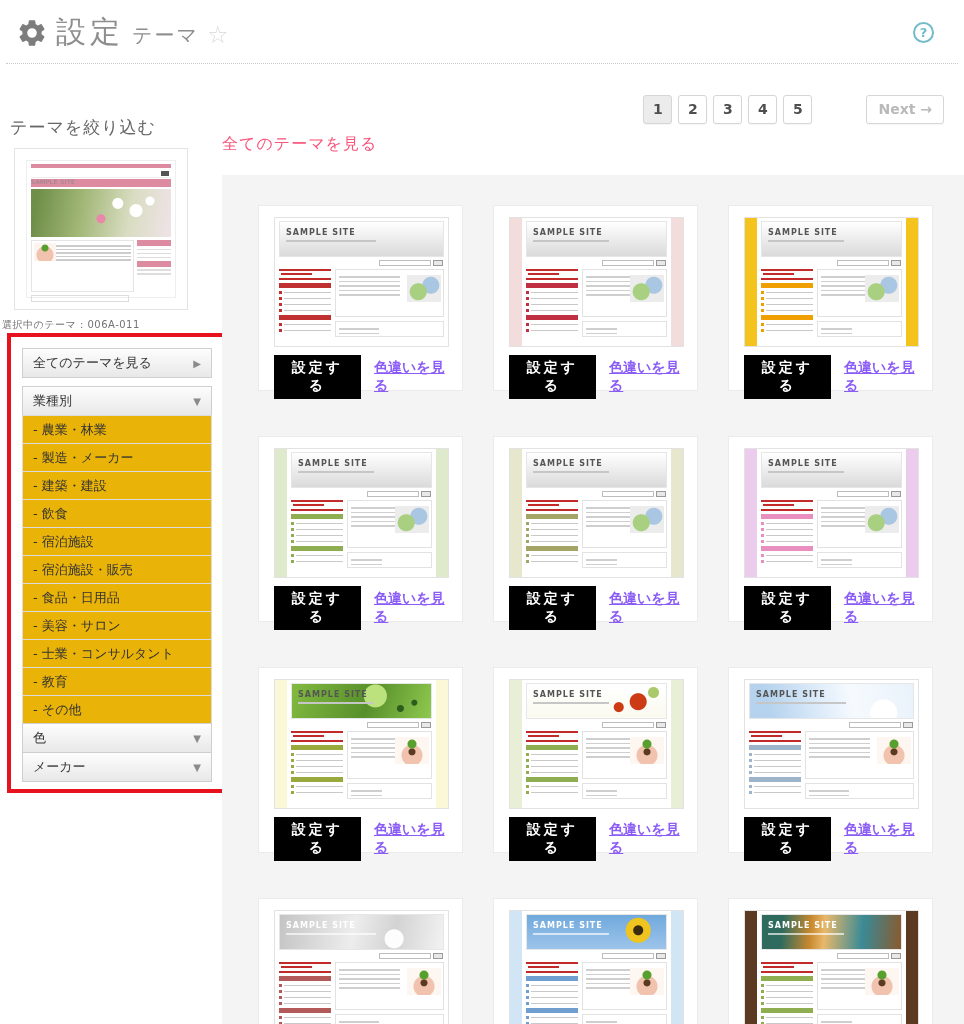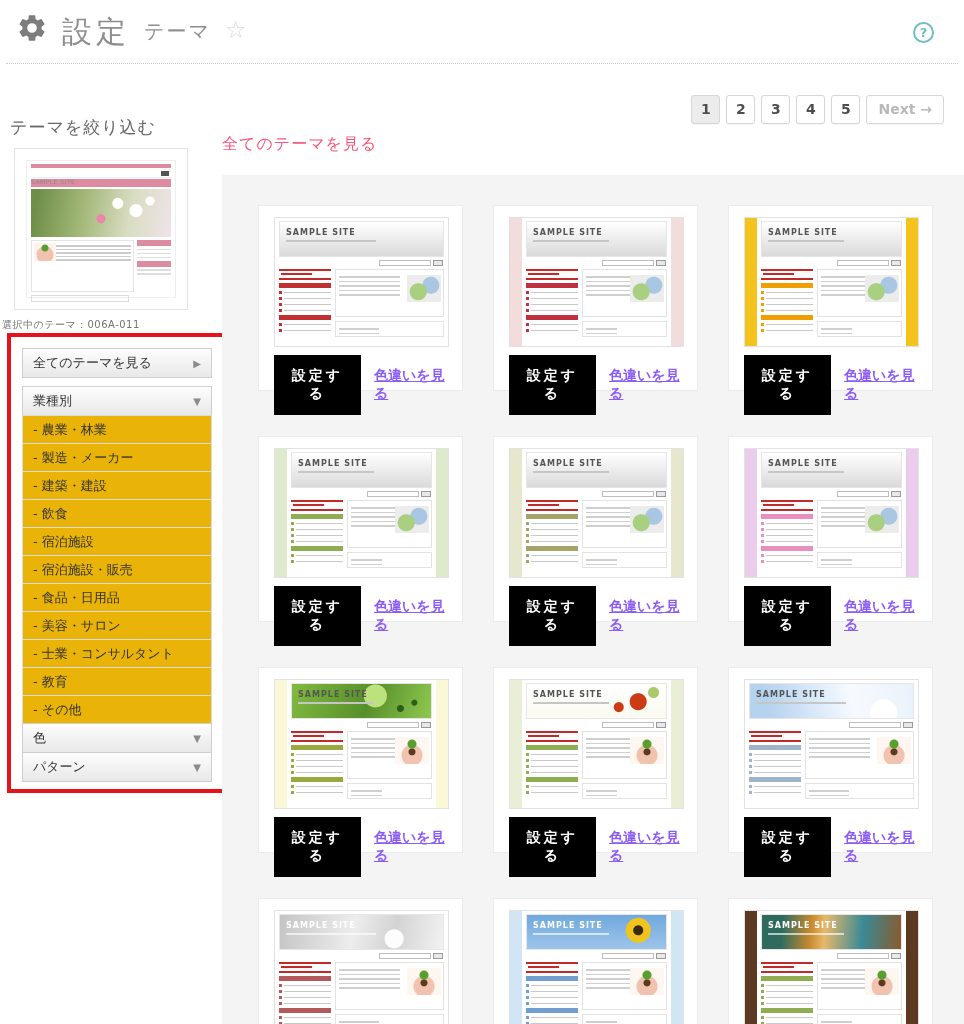--- a/index.html
+++ b/index.html
@@ -1,37 +1,37 @@
 <!DOCTYPE html>
 <html><head>
 <meta charset="utf-8">
 <style>
   * { margin:0; padding:0; box-sizing:border-box; }
   html,body { background:#fff; }
   body { font-family:"DejaVu Sans","Liberation Sans",sans-serif; }
   .page { position:relative; width:964px; height:1024px; background:#fff; overflow:hidden; }
 
   
-  .app-header { position:absolute; top:12px; left:16px; display:flex; align-items:flex-start; gap:14px; }
+  .app-header { position:absolute; top:12px; left:16px; display:flex; align-items:center; gap:8px; }
   .gear-ic { width:32px; height:32px; fill:#7d7d7d; }
   .hdr-title { font-size:30px; color:#8e8e8e; letter-spacing:4px; }
   .hdr-sub { font-size:20px; color:#8e8e8e; letter-spacing:2px; padding-top:6px; }
   .hdr-star { font-size:24px; color:#d9d9d9; padding-top:4px; cursor:pointer; }
   .help-btn { position:absolute; top:22px; right:30px; width:21px; height:21px; border:2px solid #72bcc8;
               border-radius:50%; color:#72bcc8; font-size:13px; font-weight:bold; text-align:center;
               line-height:17px; cursor:pointer; background:#fff; }
   .divider { position:absolute; top:63px; left:6px; right:6px; border-top:1px dotted #c9c9c9; }
 
   
   .pagination { position:absolute; top:95px; right:20px; display:flex; gap:6px; }
   .pg { min-width:29px; height:29px; line-height:27px; text-align:center; background:#fff;
         border:1px solid #d6d6d6; border-radius:3px; font-size:14px; font-weight:bold; color:#4e4e4e;
         cursor:pointer; box-shadow:0 1px 1px rgba(0,0,0,.04); }
   .pg.active { background:#ececec; }
-  .pg.next { padding:0 11px; color:#b9b9b9; }
+  .pg.next { padding:0 11px; color:#b9b9b9;margin-left:48px; }
 
   
   .filter-heading { position:absolute; top:116px; left:10px; font-size:17px; color:#666; letter-spacing:1px; }
   .sel-box { position:absolute; top:148px; left:14px; width:174px; height:162px; background:#fff;
              border:1px solid #e4e4e4; padding:11px; }
   .st { position:relative; width:150px; height:138px; background:#fff; border:1px solid #eee; padding:3px 4px; }
   .st-top { height:4px; background:#dd8ba0; margin-bottom:1px; }
   .st-titlerow { height:9px; position:relative; border-bottom:1px solid #eee; }
   .st-title { font-size:6px; color:#888; letter-spacing:.5px; line-height:9px; }
   .st-flag { position:absolute; right:2px; top:2px; width:8px; height:5px; background:#555; }
@@ -119,21 +119,21 @@
   .t-img.people { background: radial-gradient(circle at 33% 62%, #a9cf80 8px, rgba(0,0,0,0) 9px),
                   radial-gradient(circle at 70% 38%, #a9c6e2 8px, rgba(0,0,0,0) 9px), #ececec; }
   .t-img.seedling { background: radial-gradient(circle at 50% 26%, #58a02e 4px, rgba(0,0,0,0) 5px),
                   radial-gradient(circle at 50% 55%, #5a3a20 3px, rgba(0,0,0,0) 4px),
                   radial-gradient(circle at 50% 68%, #f1c3ae 10px, rgba(0,0,0,0) 11px), #fdf6f1; }
   .t-box2 { border:1px solid #e2e2e2; margin-top:4px; padding:3px; height:16px; }
   .t-box2 .ln { height:1.5px; background:#cfcfcf; margin:3px 0; width:40%; }
 
   .card-actions { display:flex; align-items:center; gap:13px; margin-top:8px; }
   .btn-configure { background:#000; color:#fff; border:0; font-size:14px; font-weight:bold;
-                   letter-spacing:3px; padding:12px 14px; cursor:pointer;
+                   letter-spacing:3px; padding:4px 14px; cursor:pointer;
                    font-family:"DejaVu Sans","Liberation Sans",sans-serif; }
   .link-variants { color:#8b5cf6; font-size:14px; font-weight:bold; text-decoration:underline; cursor:pointer; }
 </style>
 </head>
 <body>
 
 <div class="page">
 
   <div class="app-header">
     <svg class="gear-ic" viewBox="0 0 24 24">
@@ -209,21 +209,21 @@
         <div class="fm-item">- 食品・日用品</div>
         <div class="fm-item">- 美容・サロン</div>
         <div class="fm-item">- 士業・コンサルタント</div>
         <div class="fm-item">- 教育</div>
         <div class="fm-item">- その他</div>
         <div class="fm-head fm-group-head">
     <span class="fm-label">色</span>
     <span class="arrow">▼</span>
   </div>
         <div class="fm-head fm-group-head">
-    <span class="fm-label">パターン</span>
+    <span class="fm-label">メーカー</span>
     <span class="arrow">▼</span>
   </div>
       </div>
   </div>
 
   <a class="view-all-link">全てのテーマを見る</a>
   <div class="grid-area">
     <div class="cards" id="cards">
         <div class="card">
     <div class="thumb" style="--accent: #c03030;">

